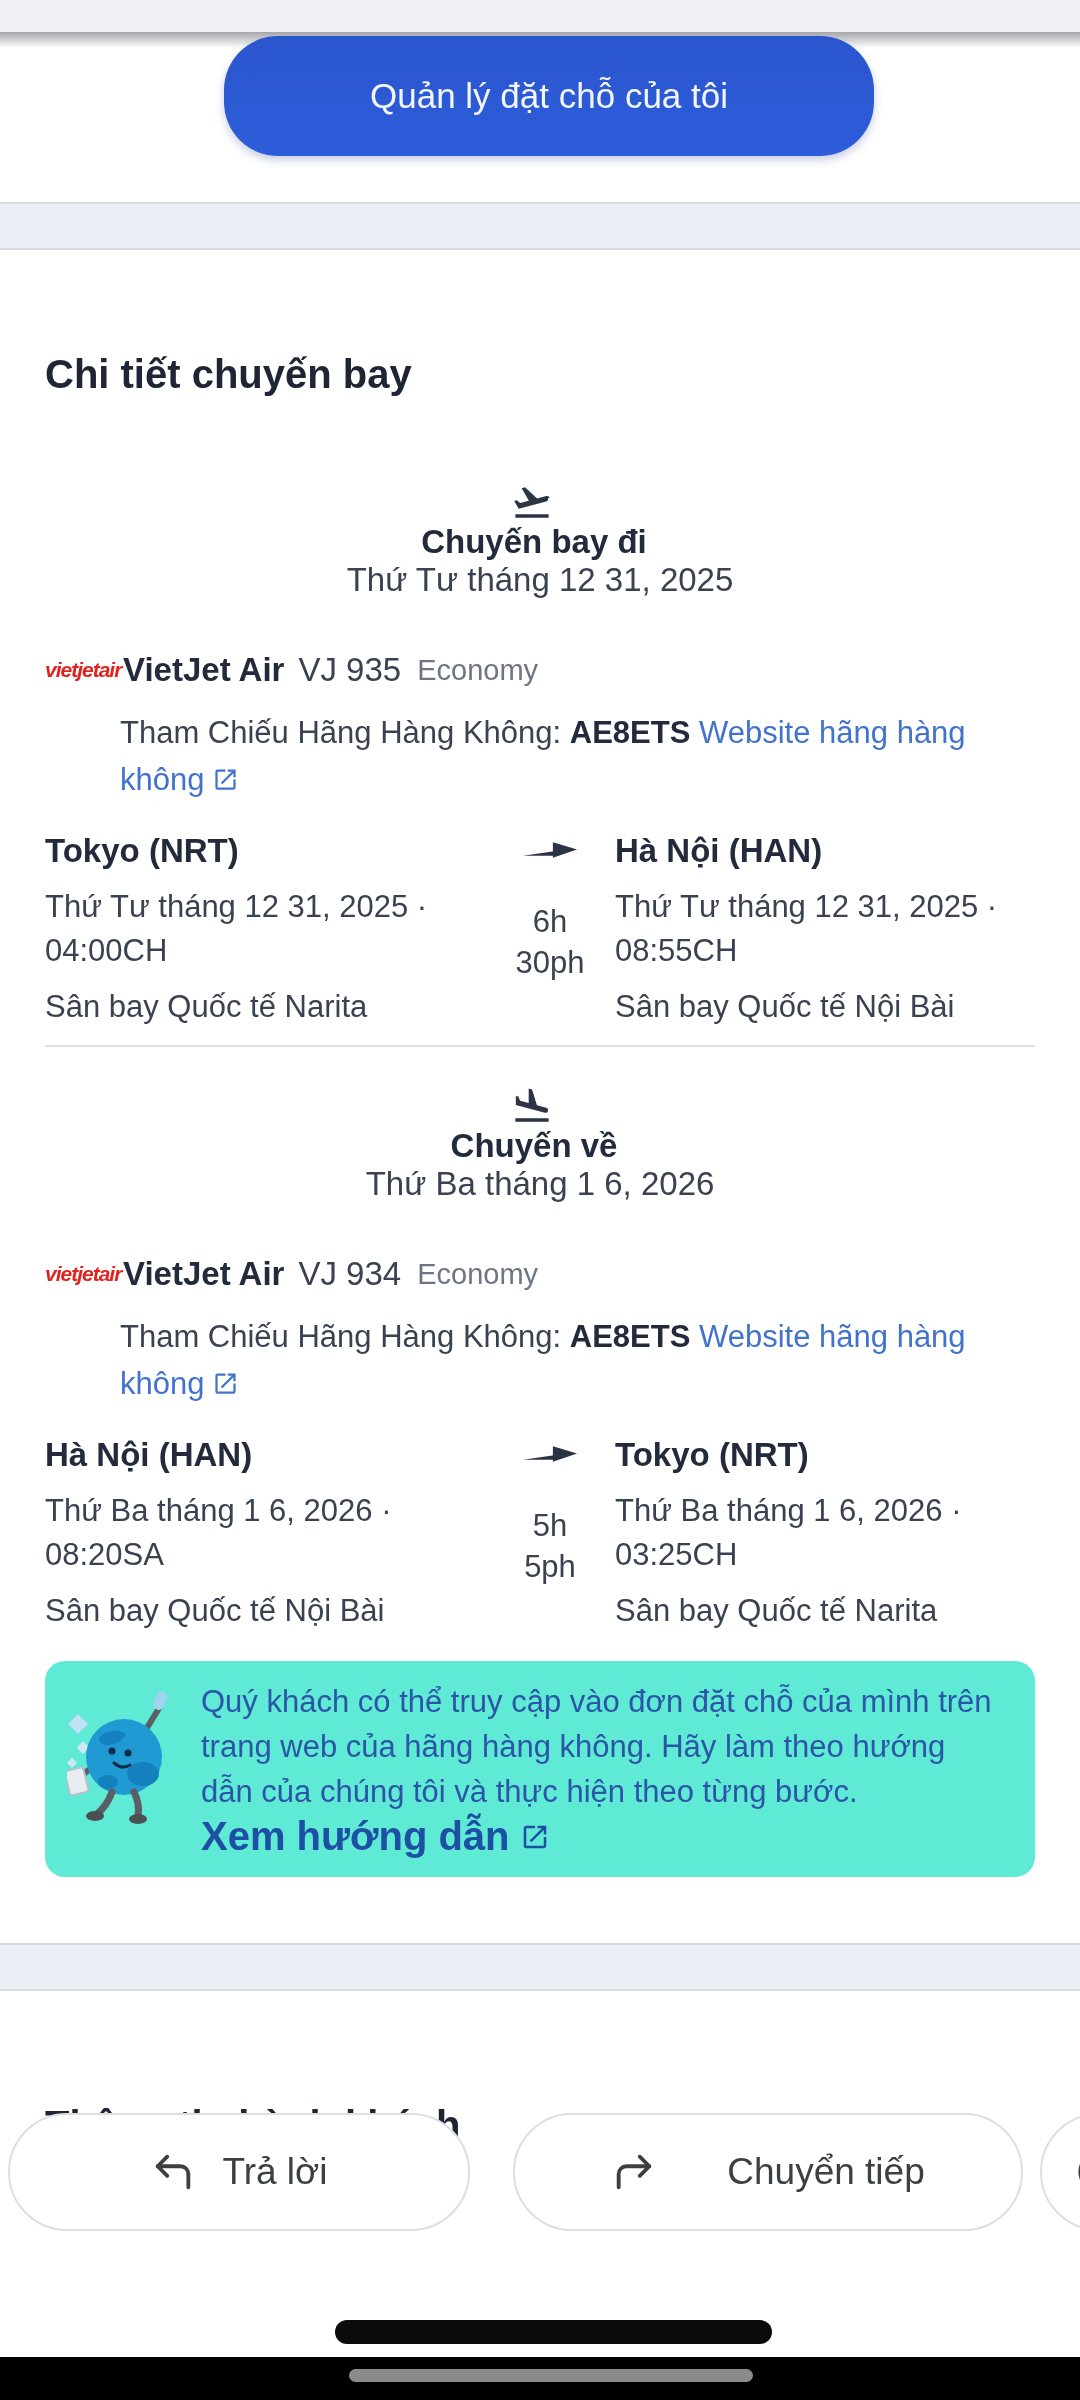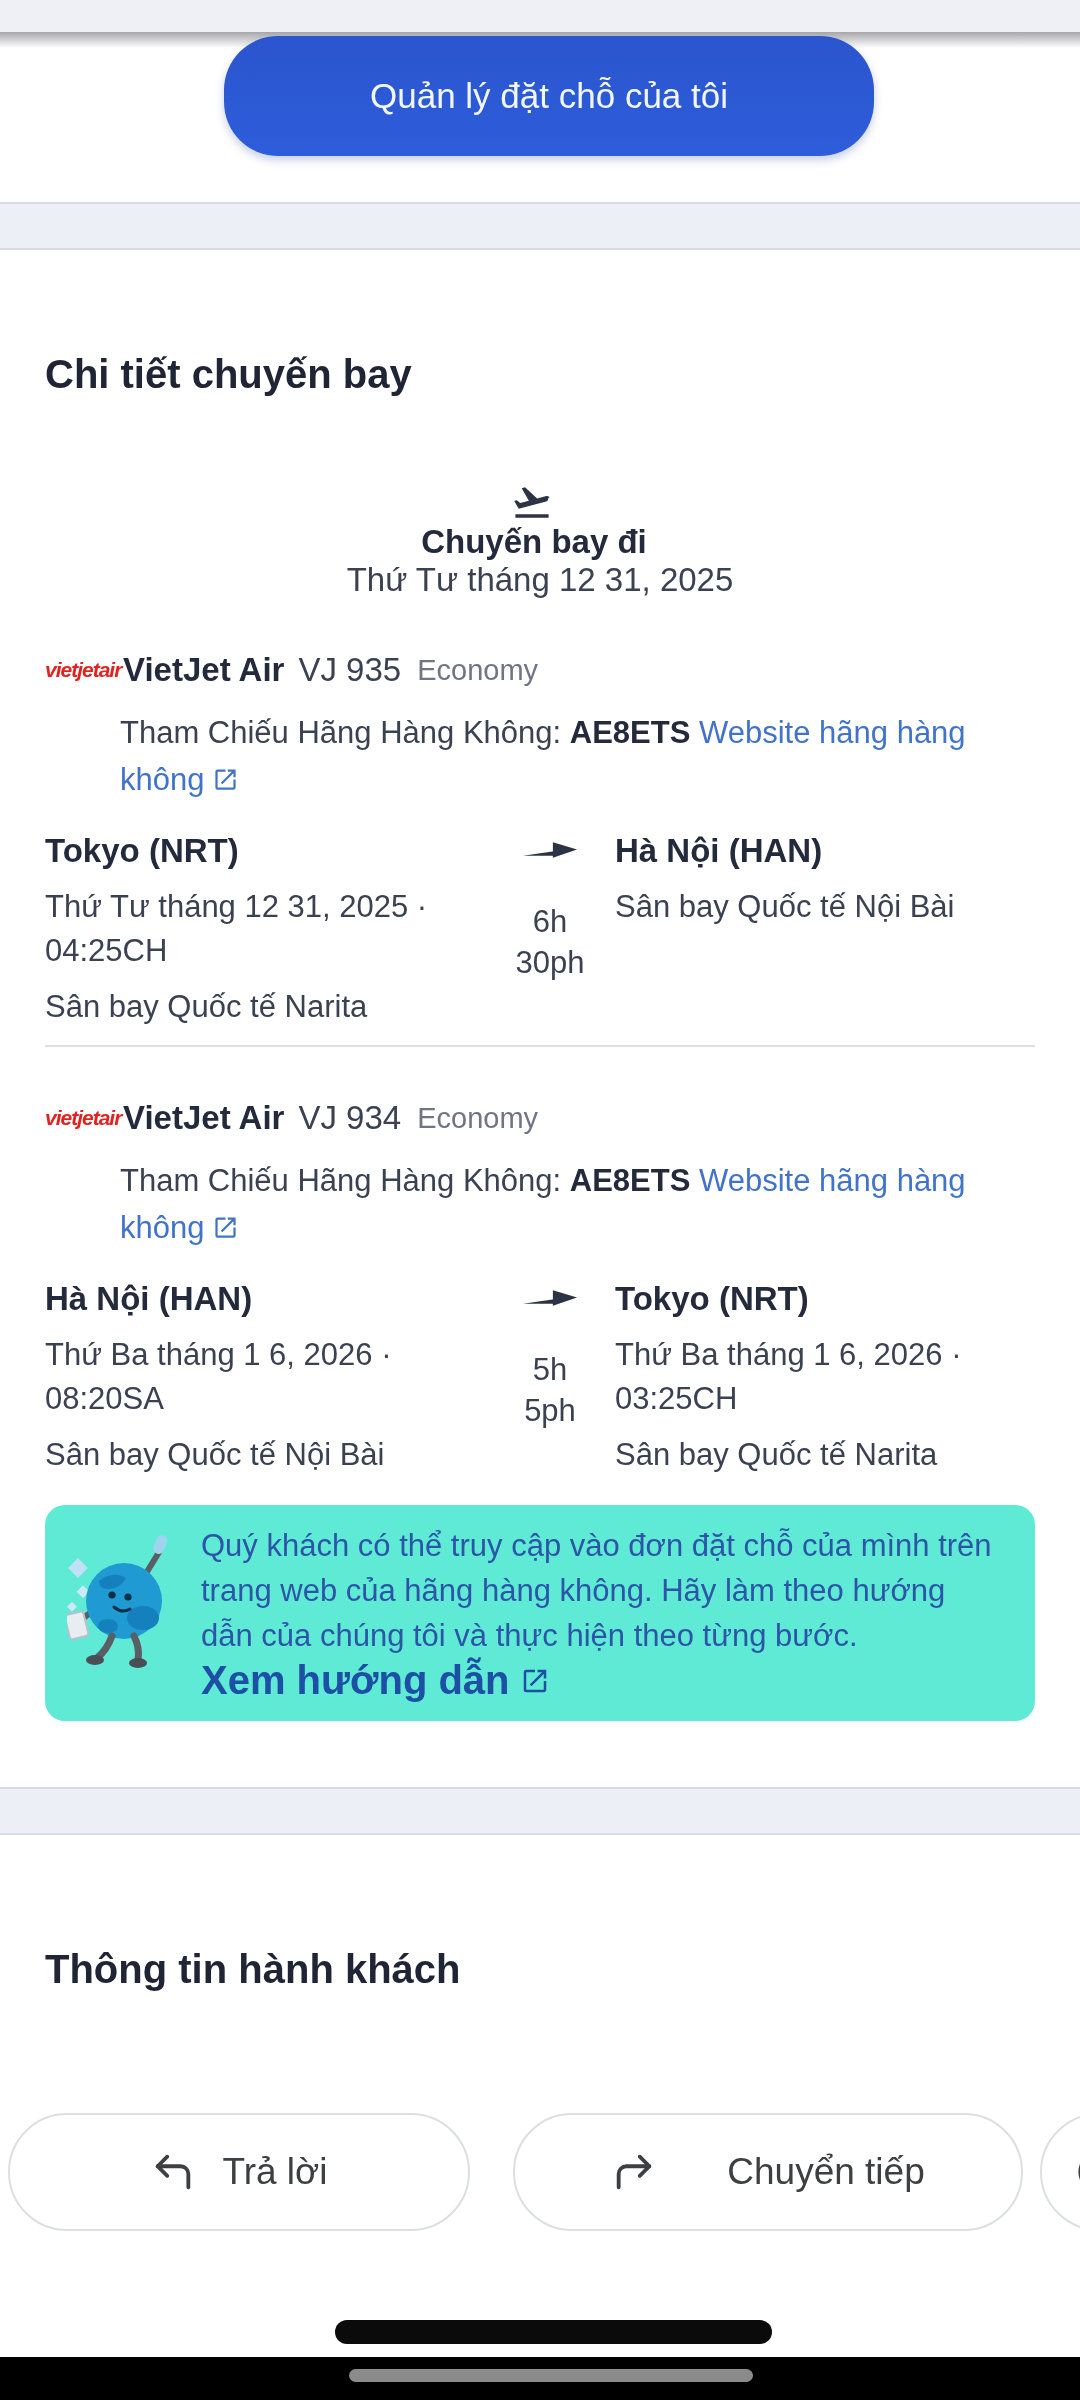--- a/index.html
+++ b/index.html
@@ -110,41 +110,49 @@
     <span>Tham Chiếu Hãng Hàng Không:</span>
     <b class="ref-code">AE8ETS</b>
     <a class="ref-link" href="#"><span>Website hãng hàng không</span><svg class="ext-icon" viewBox="0 0 24 24" fill="#4173cc">
           <use href="#ext-link"></use>
         </svg></a>
   </div>
 
   <div class="route-row">
     <div class="col-from">
       <div class="city">Tokyo (NRT)</div>
-      <div class="dt">Thứ Tư tháng 12 31, 2025 · 04:25CH</div>
+      <div class="dt">Thứ Tư tháng 12 31, 2025 · 04:00CH</div>
       <div class="airport">Sân bay Quốc tế Narita</div>
     </div>
     <div class="col-mid">
       <svg class="route-arrow" viewBox="0 0 60 24">
         <polygon fill="currentColor" points="2,19 36,14 36,19"></polygon>
         <polygon fill="currentColor" points="33,5 58,12.5 33,21"></polygon>
       </svg>
       <div class="duration">
         <div>6h</div>
         <div>30ph</div>
       </div>
     </div>
     <div class="col-to">
       <div class="city">Hà Nội (HAN)</div>
+      <div class="dt">Thứ Tư tháng 12 31, 2025 · 08:55CH</div>
       <div class="airport">Sân bay Quốc tế Nội Bài</div>
     </div>
   </div>
 
   <hr class="leg-divider">
 
+  <div class="leg-header" style="margin-top:36px">
+    <svg class="leg-icon" viewBox="0 0 24 24">
+      <path fill="currentColor" d="M2.5 19h19v2h-19zM9.68 13.27l4.35 1.16 5.31 1.42c.8.21 1.62-.26 1.84-1.06.21-.8-.26-1.62-1.06-1.84l-5.31-1.42-2.76-9.03L10.12 2v8.28L5.15 8.95l-.93-2.32-1.45-.39v5.17l1.6.43 5.31 1.43z"></path>
+    </svg>
+    <span class="leg-label">Chuyến về</span>
+    <span class="leg-date">Thứ Ba tháng 1 6, 2026</span>
+  </div>
 
   <div class="airline-row">
     <span class="vj-logo">vietjetair</span>
     <span class="airline-name">VietJet Air</span>
     <span class="flight-no">VJ 934</span>
     <span class="cabin">Economy</span>
   </div>
 
   <div class="ref-block">
     <span>Tham Chiếu Hãng Hàng Không:</span>

